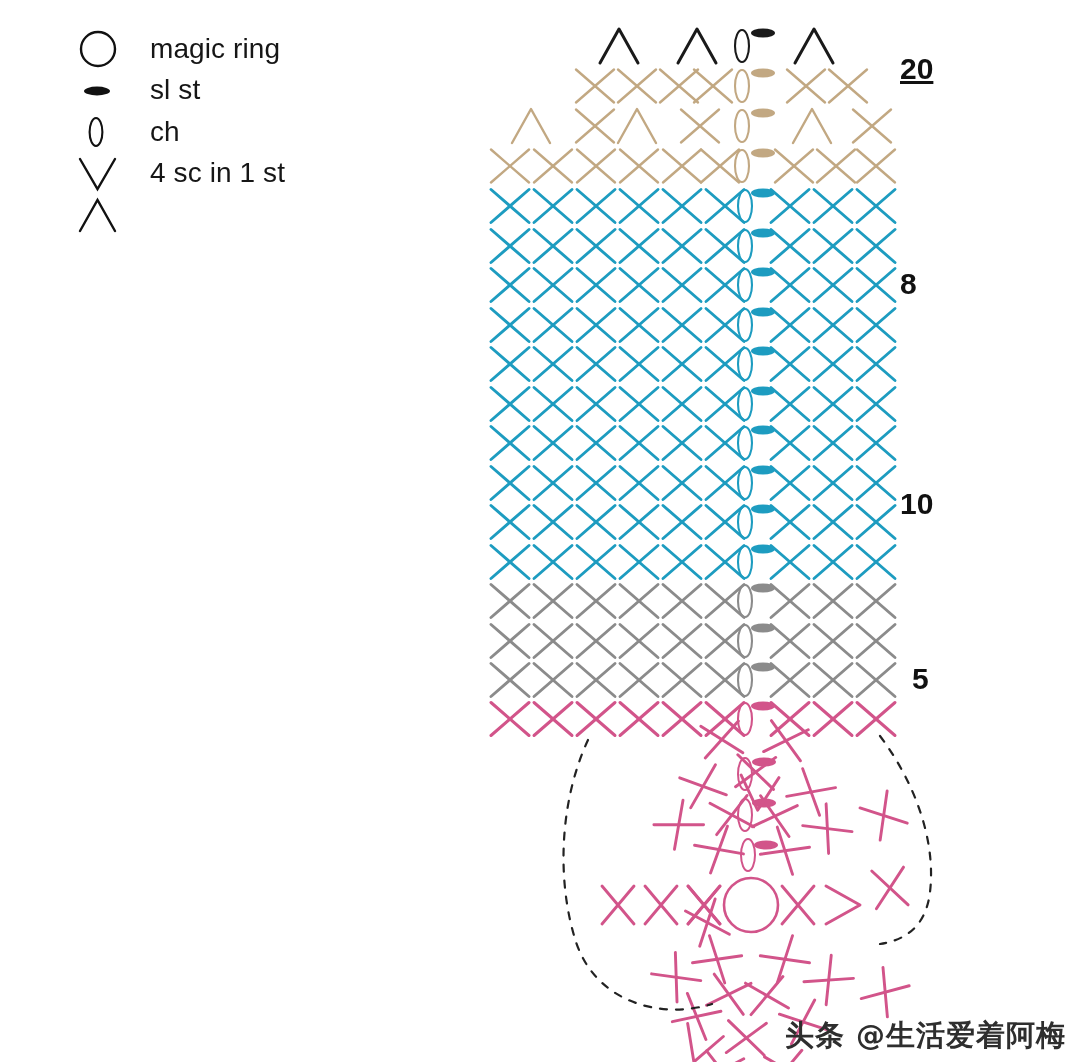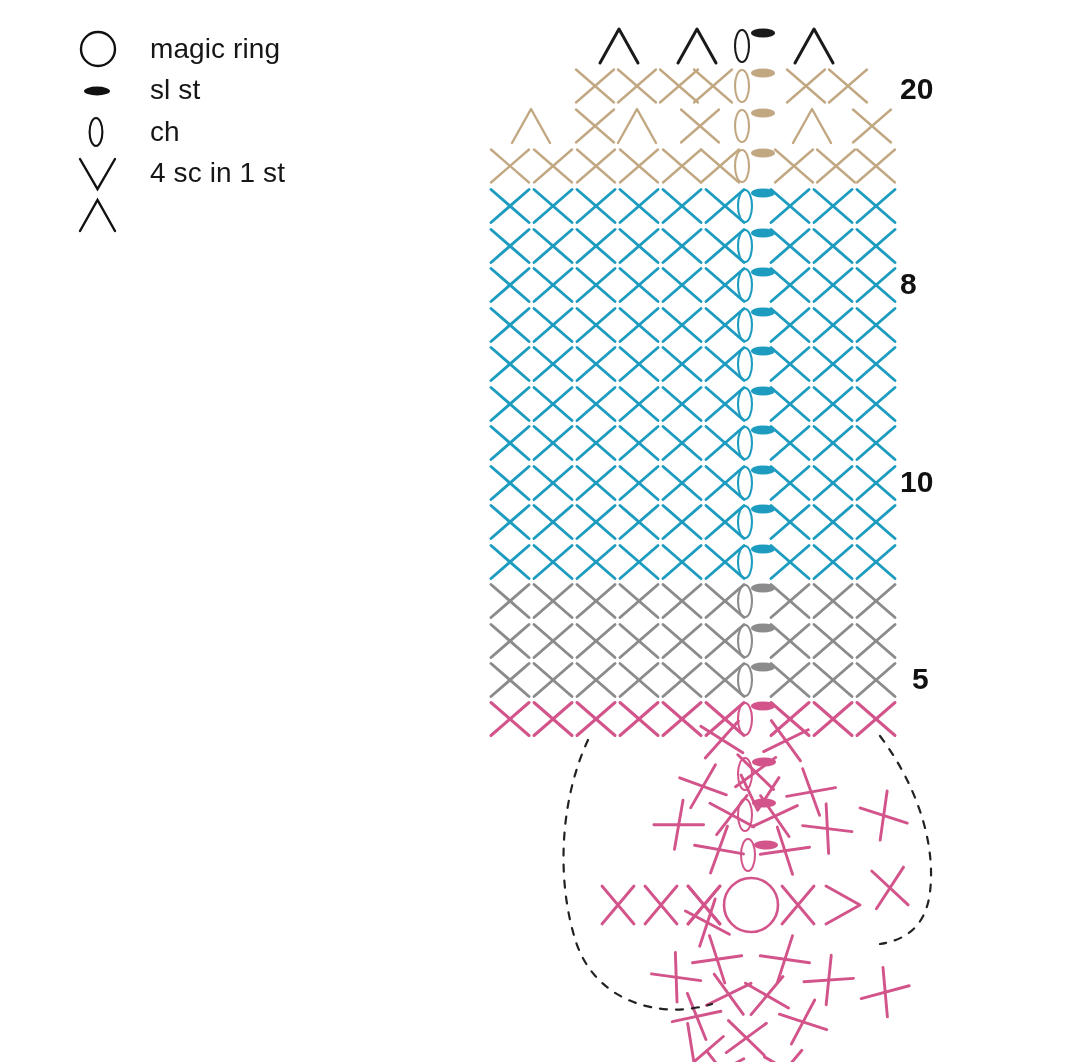--- a/index.html
+++ b/index.html
@@ -607,20 +607,21 @@
       </g>
     <g id="outline-layer">
         <g>
           <path d="M 588 740 C 560 800, 556 880, 576 942 C 596 1002, 660 1020, 712 1004" fill="none" stroke="#222222" stroke-width="2.2" stroke-dasharray="7 9" stroke-linecap="round"></path>
           <path d="M 880 736 C 916 784, 936 842, 930 892 C 926 926, 906 940, 880 944" fill="none" stroke="#222222" stroke-width="2.2" stroke-dasharray="7 9" stroke-linecap="round"></path>
         </g>
       </g>
   </svg>
 
   <div id="rownums">
-      <div class="rownum" style="left: 900px; top: 89px;">20</div>
+      <div class="rownum" style="left: 900px; top: 69px; text-decoration: underline;">20</div>
       <div class="rownum" style="left: 900px; top: 284px;">8</div>
-      <div class="rownum" style="left: 900px; top: 482px; text-align: right;">10</div>
+      <div class="rownum" style="left: 900px; top: 504px; text-align: right;">10</div>
       <div class="rownum" style="left: 912px; top: 679px;">5</div>
     </div>
 
+  <div class="wm">头条 @生活爱着阿梅</div>
 
 </div>
 
 </body></html>

